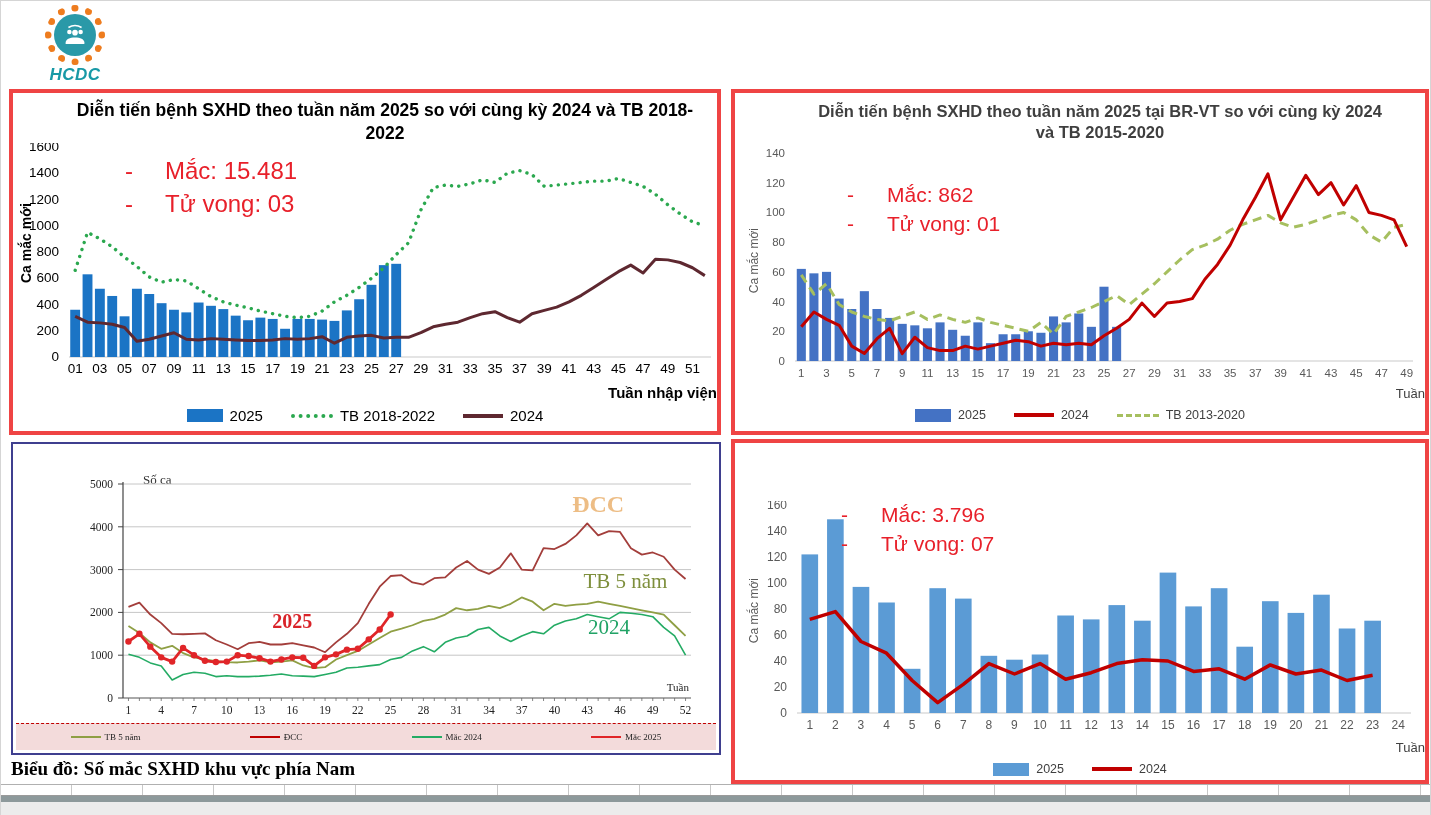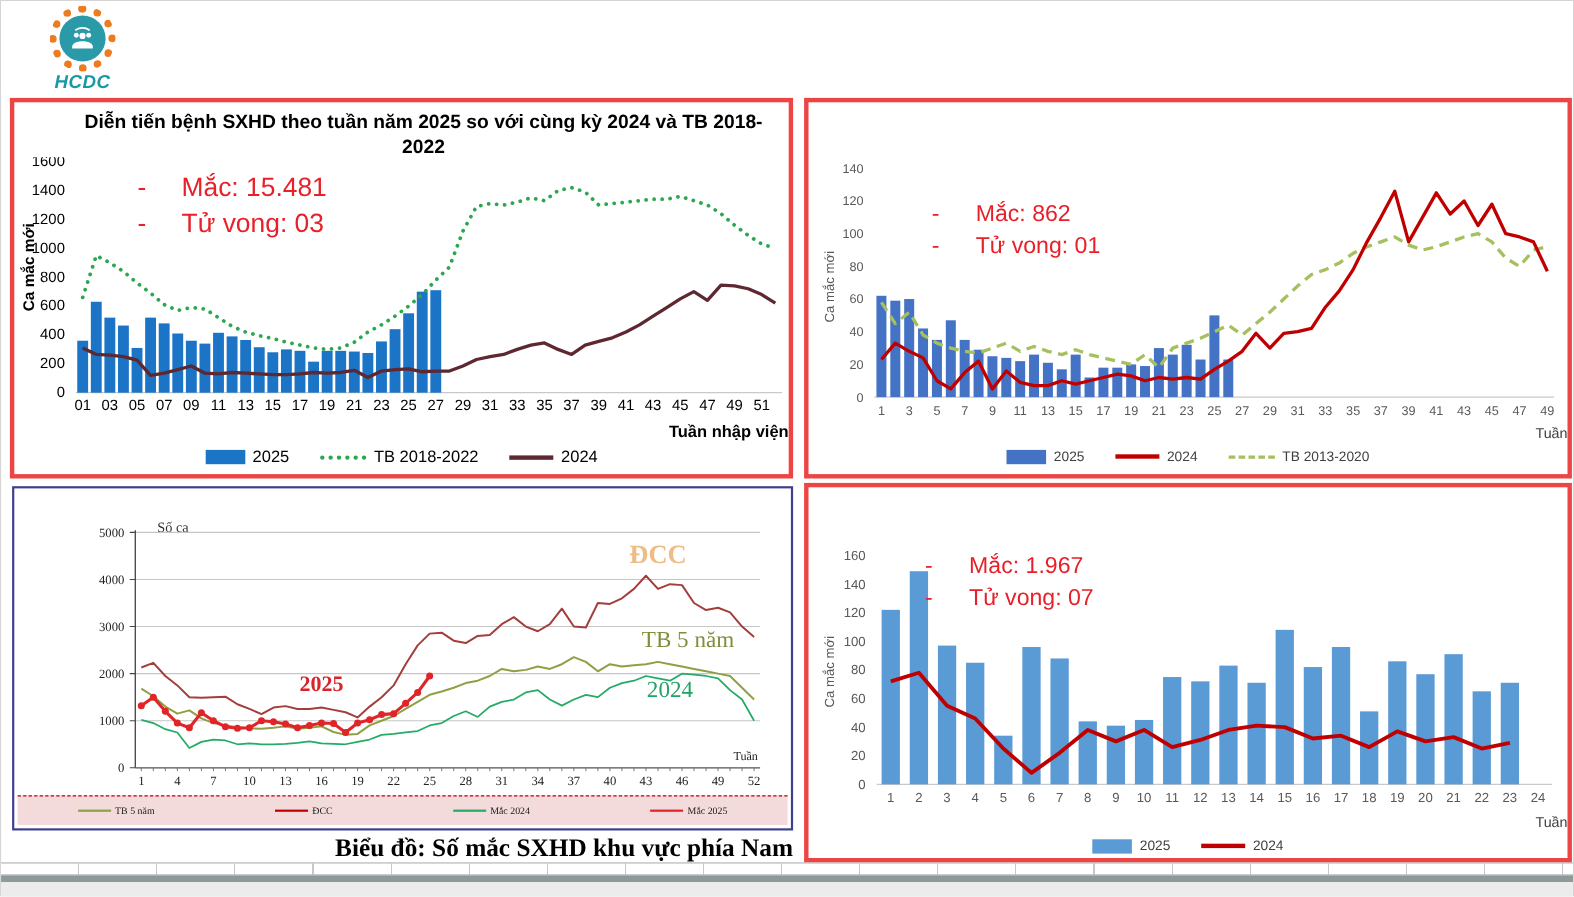--- a/index.html
+++ b/index.html
@@ -67,22 +67,22 @@
   .sw-thinline{width:30px;height:0;border-top:2px solid;}
 
   #p-south .sca{position:absolute;left:130px;top:28px;
                 font-family:"Liberation Serif",serif;font-size:13px;color:#333;}
   .strip{position:absolute;left:3px;right:3px;bottom:3px;height:26px;background:#F3DBDB;
          border-top:1px dashed #C00000;display:flex;align-items:center;
          justify-content:space-around;font-family:"Liberation Serif",serif;
          font-size:9px;color:#222;}
   .strip .litem{gap:4px;}
 
-  .caption{position:absolute;left:10px;top:757px;width:710px;text-align:right;
-           font-family:"Liberation Serif",serif;font-weight:bold;font-size:23px;color:#000;}
+  .caption{position:absolute;left:10px;top:757px;width:710px;text-align:left;
+           font-family:"Liberation Serif",serif;font-weight:bold;font-size:19px;color:#000;}
 
   
   .sheetrow{position:absolute;left:0;top:783px;width:100%;height:12px;
             border-top:1px solid #b0b0b0;border-bottom:1px solid #9a9a9a;box-sizing:border-box;
             background:repeating-linear-gradient(90deg,#fff 0,#fff 70px,#c8c8c8 70px,#c8c8c8 71px);}
   .graybar{position:absolute;left:0;top:795px;width:100%;height:6px;background:#8D999B;}
   .footerarea{position:absolute;left:0;top:801px;width:100%;height:14px;background:#ECECEC;}
 </style>
 </head>
 <body>
@@ -197,20 +197,21 @@
           <span>TB 2018-2022</span>
         </span>
         <span class="litem">
           <span class="sw sw-line" style="background: rgb(94, 40, 48);"></span>
           <span>2024</span>
         </span>
       </div>
   </div>
 
   <div class="panel" id="p-brvt">
+    <div class="ctitle">Diễn tiến bệnh SXHD theo tuần năm 2025 tại BR-VT so với cùng kỳ 2024 và TB 2015-2020</div>
     <div class="annots">
       <div class="arow">
         <span class="abullet">-</span>
         <span>Mắc: 862</span>
       </div>
       <div class="arow">
         <span class="abullet">-</span>
         <span>Tử vong: 01</span>
       </div>
     </div>
@@ -441,21 +442,21 @@
           <span>Mắc 2025</span>
         </span>
       </div>
   </div>
   <div class="caption">Biểu đồ: Số mắc SXHD khu vực phía Nam</div>
 
   <div class="panel" id="p-bd">
     <div class="annots">
       <div class="arow">
         <span class="abullet">-</span>
-        <span>Mắc: 1.967</span>
+        <span>Mắc: 3.796</span>
       </div>
       <div class="arow">
         <span class="abullet">-</span>
         <span>Tử vong: 07</span>
       </div>
     </div>
     <div class="vlabel">Ca mắc mới</div>
     <svg width="696" height="236" viewBox="0 0 696 236">
         <text x="52" y="216" text-anchor="end" font-size="12" fill="#595959" font-family="&quot;Liberation Sans&quot;,sans-serif">0</text>
         <text x="52" y="190" text-anchor="end" font-size="12" fill="#595959" font-family="&quot;Liberation Sans&quot;,sans-serif">20</text>

